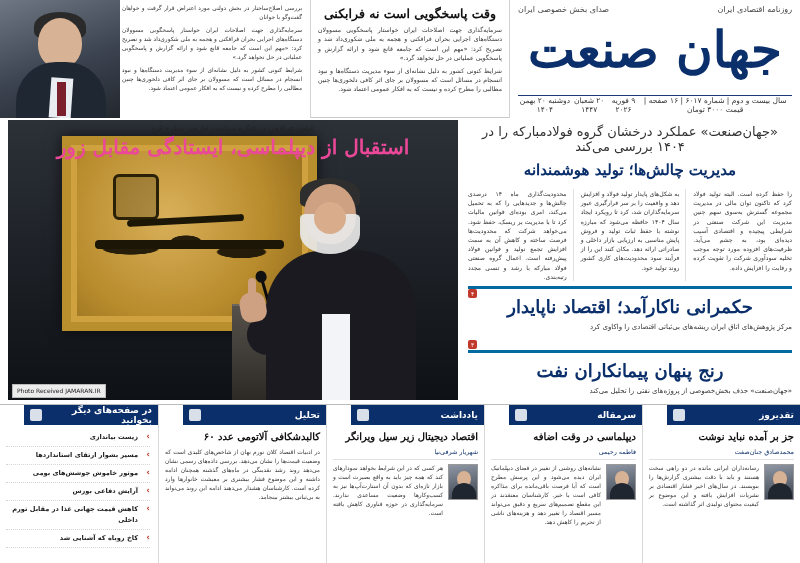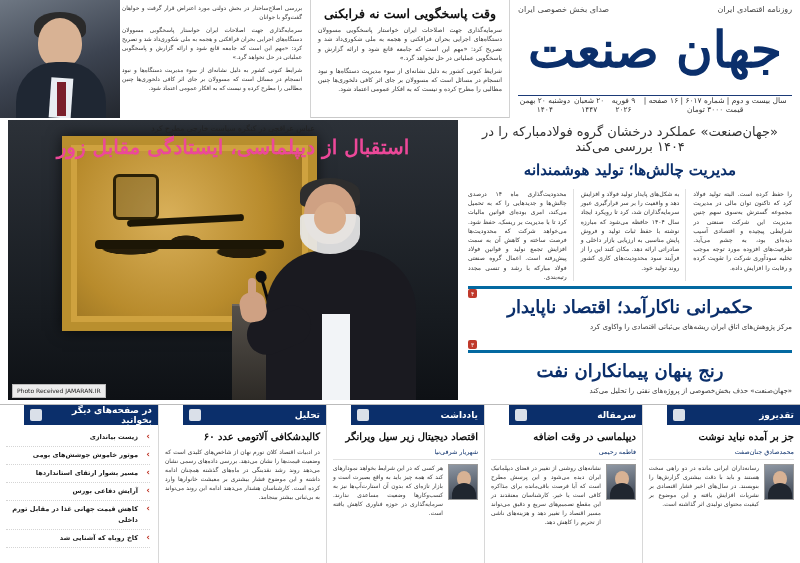--- a/index.html
+++ b/index.html
@@ -500,22 +500,22 @@
       </div>
     </div>
 
     <div class="bcol" style="width:158px;border-left:none">
       <div class="bhead">
         <span>در صفحه‌های دیگر بخوانید</span>
         <span class="sq"></span>
       </div>
       <ul class="otherlist">
         <li>زیست بیاندازی</li>
+        <li>مسیر بشوار ارتقای استانداردها</li>
         <li>موتور خاموش جوشش‌های بومی</li>
-        <li>مسیر بشوار ارتقای استانداردها</li>
         <li>آرایش دفاعی بورس</li>
         <li>کاهش قیمت جهانی غذا در مقابل تورم داخلی</li>
         <li>کاخ روباه که آشنایی شد</li>
       </ul>
     </div>
 
   </div>
 </div>
 
 </body></html>

